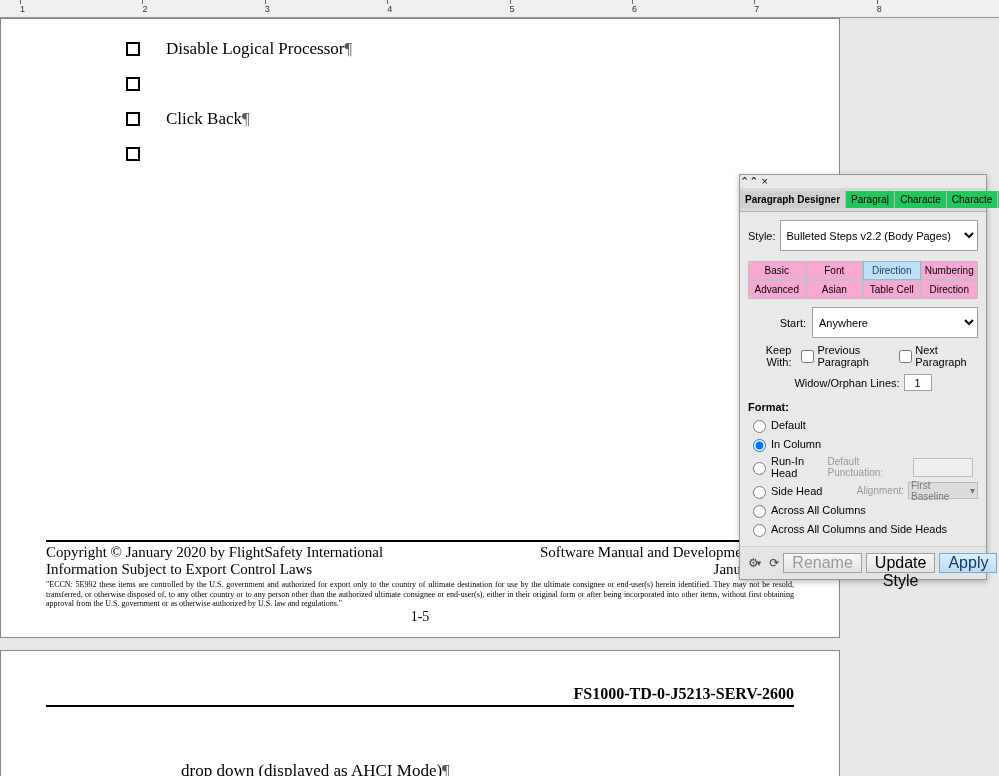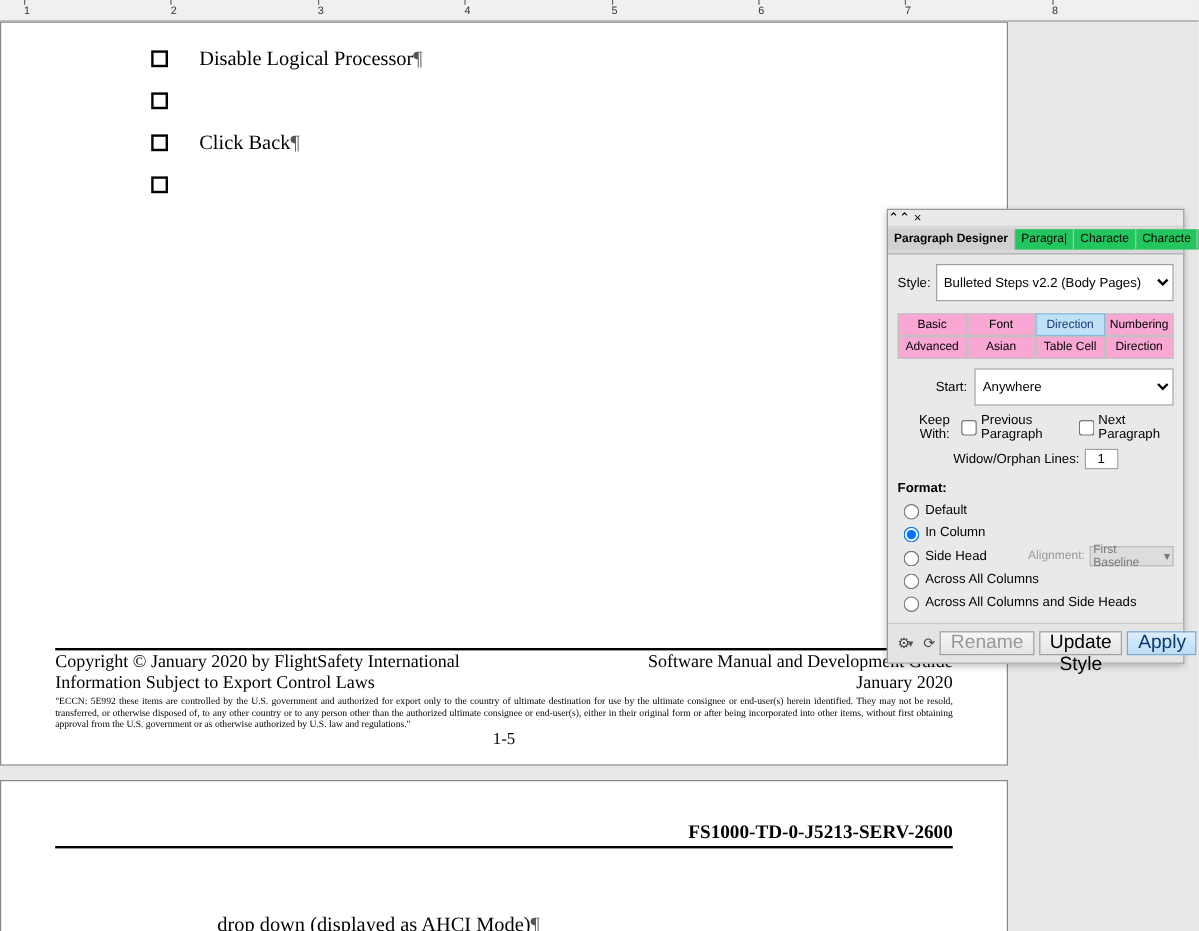--- a/index.html
+++ b/index.html
@@ -324,20 +324,26 @@
       <div class="radio-row">
         <input type="radio" name="fmt" style="">
         <span>Default</span>
       </div>
       <div class="radio-row">
         <input type="radio" name="fmt" checked="" style="">
         <span>In Column</span>
       </div>
       <div class="radio-row">
         <input type="radio" name="fmt" style="">
+        <span>Run-In Head</span>
+        <span class="extra-lbl">Default Punctuation:</span>
+        <input type="text" class="disabled" disabled="" style="">
+      </div>
+      <div class="radio-row">
+        <input type="radio" name="fmt" style="">
         <span>Side Head</span>
         <span class="extra-lbl">Alignment:</span>
         <div class="disabled-select">
           <span>First Baseline</span>
           <span>▾</span>
         </div>
       </div>
       <div class="radio-row">
         <input type="radio" name="fmt" style="">
         <span>Across All Columns</span>

